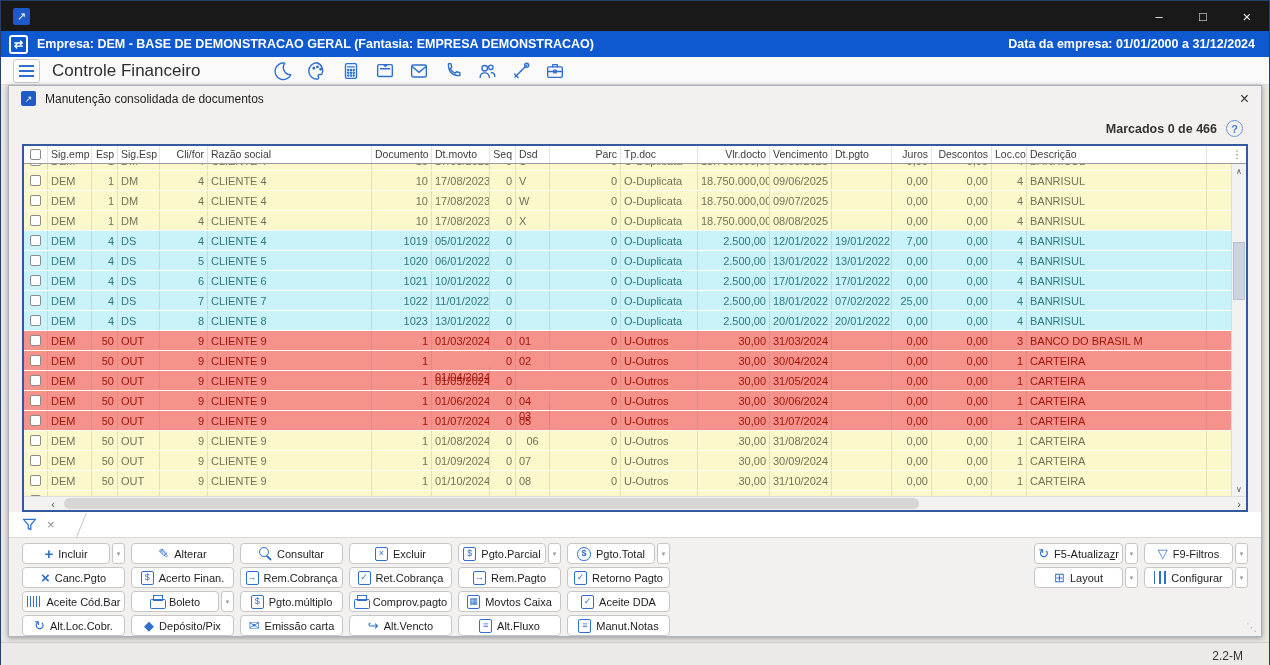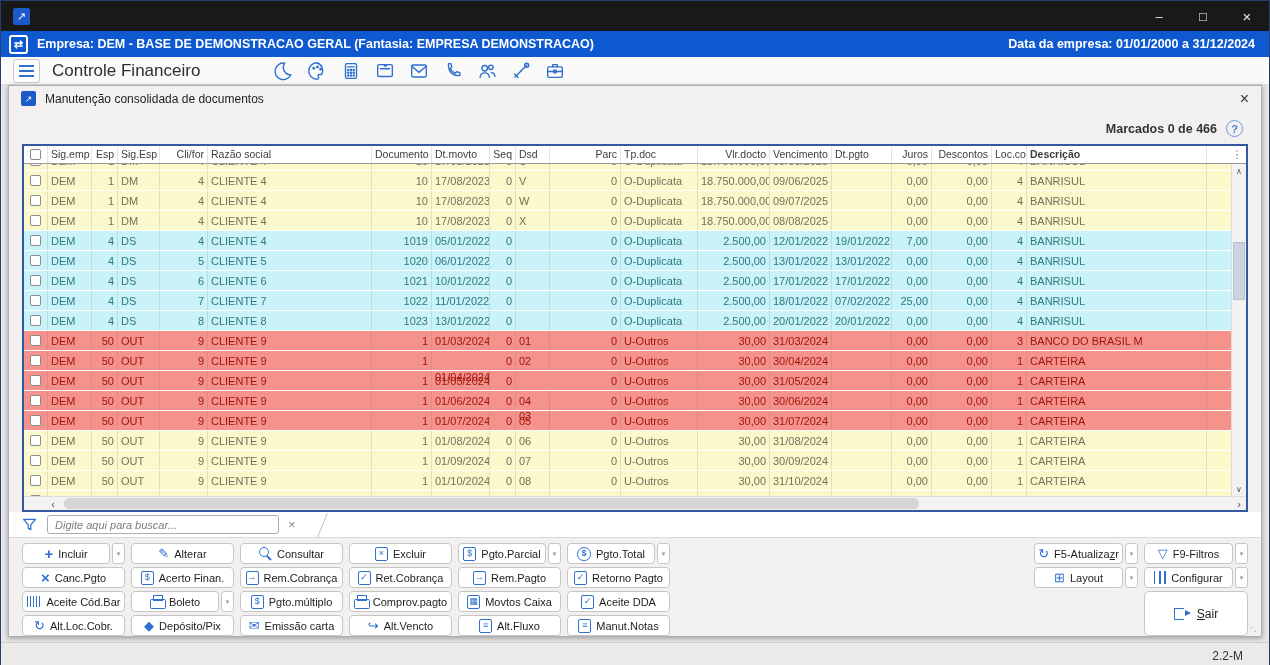--- a/index.html
+++ b/index.html
@@ -211,21 +211,21 @@
           <div class="hcell al-r" style="width: 26px;">Seq</div>
           <div class="hcell al-l" style="width: 34px;">Dsd</div>
           <div class="hcell al-r" style="width: 71px;">Parc</div>
           <div class="hcell al-l" style="width: 77px;">Tp.doc</div>
           <div class="hcell al-r" style="width: 72px;">Vlr.docto</div>
           <div class="hcell al-l" style="width: 62px;">Vencimento</div>
           <div class="hcell al-l" style="width: 60px;">Dt.pgto</div>
           <div class="hcell al-r" style="width: 40px;">Juros</div>
           <div class="hcell al-r" style="width: 60px;">Descontos</div>
           <div class="hcell al-r" style="width: 35px;">Loc.cob</div>
-          <div class="hcell al-l" style="width: 180px; font-weight: bold;">Descrição</div>
+          <div class="hcell al-l" style="width: 180px;">Descrição</div>
           <div class="hcell fill"></div>
           <div class="hcell menu">⋮</div>
         </div>
       <div class="tbodyclip">
         <div class="tbodyinner" id="tbodyInner">
             <div class="trow y">
               <div class="chk">
                 <i></i>
               </div>
               <div class="cell al-l" style="width: 44px;">DEM</div>
@@ -565,21 +565,21 @@
                 <i></i>
               </div>
               <div class="cell al-l" style="width: 44px;">DEM</div>
               <div class="cell al-r" style="width: 26px;">50</div>
               <div class="cell al-l" style="width: 42px;">OUT</div>
               <div class="cell al-r" style="width: 48px;">9</div>
               <div class="cell al-l" style="width: 164px;">CLIENTE 9</div>
               <div class="cell al-r" style="width: 60px;">1</div>
               <div class="cell al-l" style="width: 58px;">01/08/2024</div>
               <div class="cell al-r" style="width: 26px;">0</div>
-              <div class="cell al-l" style="width: 34px;">06</div>
+              <div class="cell al-l" style="width: 34px; text-align: center;">06</div>
               <div class="cell al-r" style="width: 71px;">0</div>
               <div class="cell al-l" style="width: 77px;">U-Outros</div>
               <div class="cell al-r" style="width: 72px;">30,00</div>
               <div class="cell al-l" style="width: 62px;">31/08/2024</div>
               <div class="cell al-l" style="width: 60px;"></div>
               <div class="cell al-r" style="width: 40px;">0,00</div>
               <div class="cell al-r" style="width: 60px;">0,00</div>
               <div class="cell al-r" style="width: 35px;">1</div>
               <div class="cell al-l" style="width: 180px;">CARTEIRA</div>
               <div class="cell fill"></div>
@@ -669,21 +669,20 @@
             <span class="vthumb"></span>
           </span>
         <span class="arr">∨</span>
       </div>
     </div>
 
     <div class="searchbar">
       <svg viewBox="0 0 20 20">
           <path d="M3 4h14l-5.5 6.5V16l-3-1.4v-4.1L3 4z"></path>
         </svg>
-      <input placeholder="Digite aqui para buscar..." style="">
       <span class="sclear">×</span>
       <span class="slant"></span>
     </div>
 
     <div class="actions">
       <div class="btn-grid" id="leftGrid">
           <div class="slot">
             <button class="btn">
               <span class="icn glyph big">+</span>
               <span class="lbl">Incluir</span>
@@ -853,26 +852,20 @@
               <span class="lbl">Layout</span>
             </button>
             <button class="dropbtn">▾</button>
           </div>
           <div class="slot">
             <button class="btn">
               <span class="icn css-sliders"></span>
               <span class="lbl">Configurar</span>
             </button>
             <button class="dropbtn">▾</button>
-          </div>
-          <div class="slot sair-slot">
-            <button class="btn sair">
-              <span class="icn css-exit"></span>
-              <span class="lbl"><span></span><span class="mn">S</span><span>air</span></span>
-            </button>
           </div>
         </div>
     </div>
 
     <span class="grip">⋱</span>
   </div>
 
   <div class="statusbar">
     <span>2.2-M</span>
   </div>

